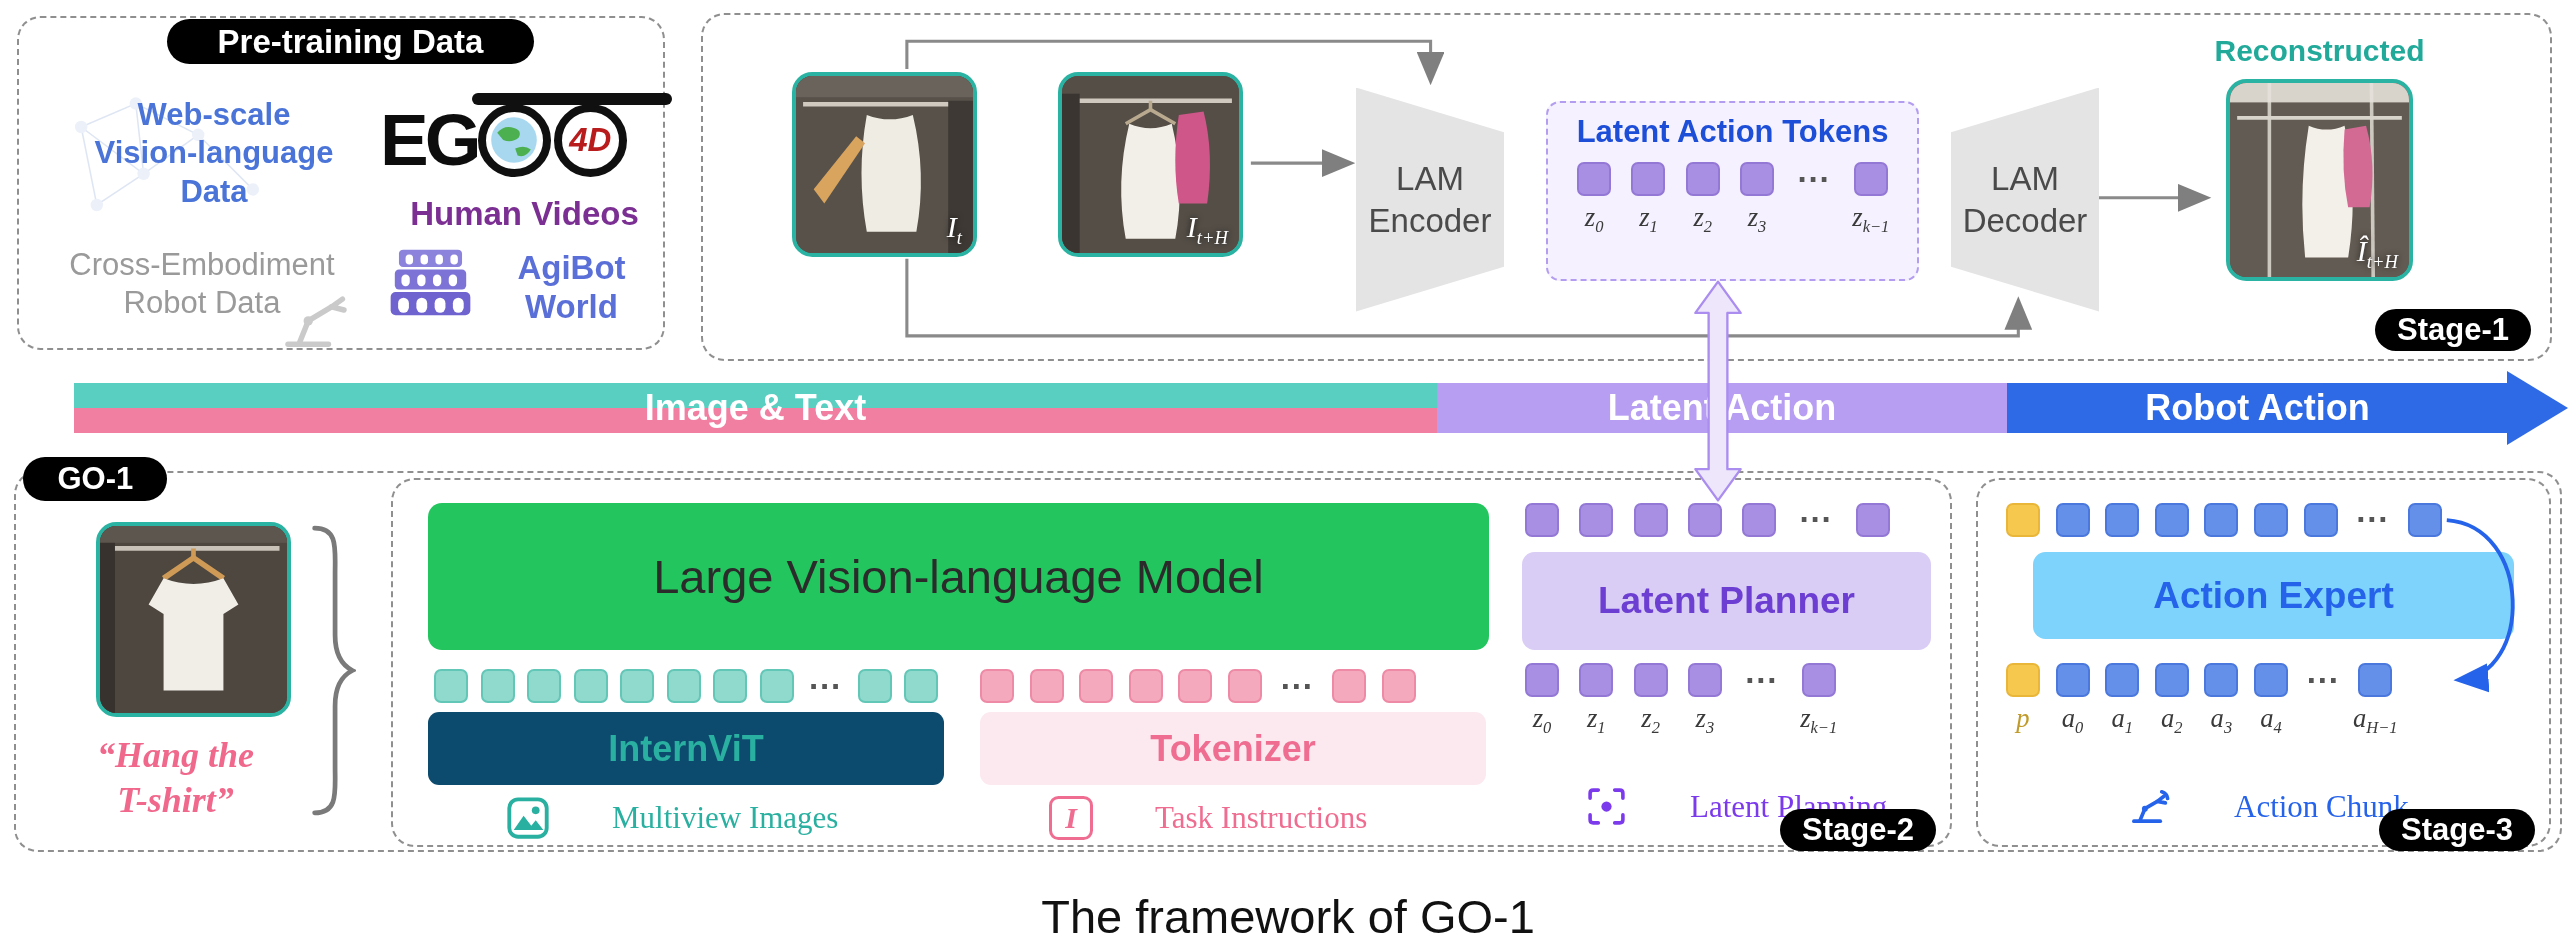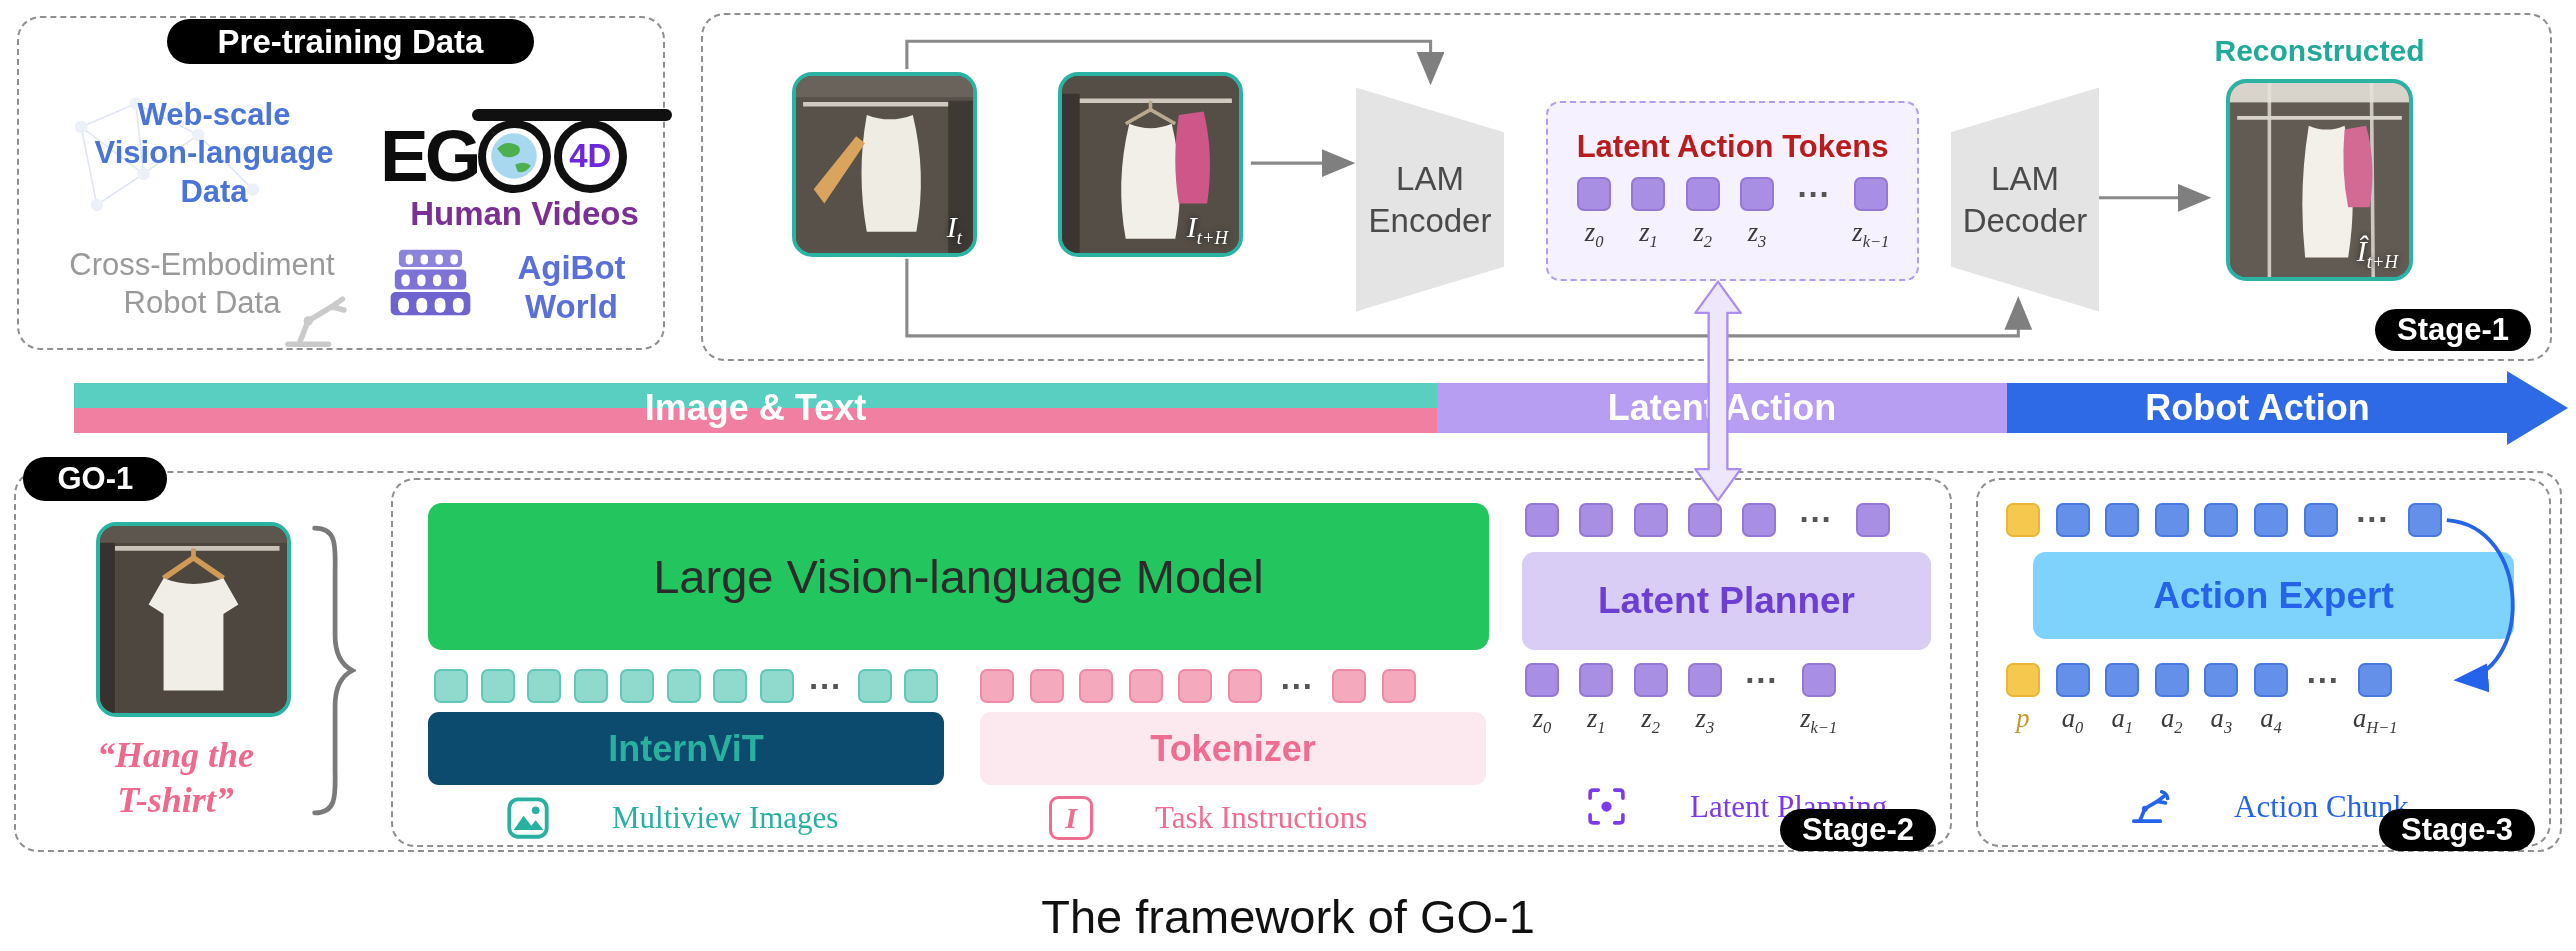--- a/index.html
+++ b/index.html
@@ -37,48 +37,48 @@
           background:#e4e4e4; color:#4a4a4a; font-size:33px; line-height:1.25; }
   .trap-enc { clip-path:polygon(0 0,100% 20%,100% 80%,0 100%); }
   .trap-dec { clip-path:polygon(0 20%,100% 0,100% 100%,0 80%); }
 
   
   .pretrain { left:17px; top:15.6px; width:648px; height:334px; }
   .pretrain-badge { left:148px; top:1.6px; width:367px; height:45px; font-size:33px; }
   .webscale { position:absolute; left:66px; top:78px; width:258px; text-align:center;
               font-size:31px; font-weight:bold; color:#4a74d8; line-height:1.25; z-index:1; }
   .net-deco { position:absolute; left:31px; top:62px; width:312px; height:172px; opacity:.55; z-index:0; }
-  .ego-wrap { position:absolute; left:361px; top:78px; width:289px; height:89px; display:flex; align-items:center;margin-top:16px; }
+  .ego-wrap { position:absolute; left:361px; top:78px; width:289px; height:89px; display:flex; align-items:center; }
   .ego-eg { font-size:73px; font-weight:800; color:#0d0d0d; letter-spacing:-3.9px; line-height:78px; }
   .lens { width:73px; height:73px; border:8.6px solid #101010; border-radius:50%; background:#fff;
           display:flex; align-items:center; justify-content:center; flex:0 0 auto; }
   .lens + .lens { margin-left:3.1px; }
   .lens svg { width:48px; height:48px; }
-  .ego-4d { font-size:33px; font-weight:800; color:#6d28d9; }
+  .ego-4d { font-size:33px; font-weight:800; font-style:italic; color:#b91c1c; }
   .ego-bar { position:absolute; left:92px; top:-3.1px; width:200px; height:12.5px; background:#101010; border-radius:6.2px; }
   .human-videos { position:absolute; left:361px; top:177px; width:289px; text-align:center;
                   font-size:33px; font-weight:bold; color:#7b2f92; }
   .cross-emb { position:absolute; left:27px; top:228px; width:312px; text-align:center;
                font-size:31px; color:#9a9a9a; line-height:1.25; z-index:1; }
   .robot-deco { position:absolute; left:258px; top:264px; width:78px; height:70px; opacity:.8; z-index:0; }
   .colosseum { position:absolute; left:370px; top:228px; width:83px; height:72px; }
   .agibot { position:absolute; left:459px; top:230px; width:187px; text-align:center;
             font-size:33px; font-weight:bold; color:#5a6fd8; line-height:1.2; }
 
   
   .stage1 { left:701px; top:12.5px; width:1851px; height:348px; }
   .s1-conn { position:absolute; inset:0; width:100%; height:100%; pointer-events:none; }
   .s1-photo1 { left:89px; top:57px; width:185px; height:185px; }
   .s1-photo2 { left:355px; top:57px; width:185px; height:185px; }
   .s1-enc { left:653px; top:73px; width:148px; height:224px; }
   .s1-dec { left:1248px; top:73px; width:148px; height:224px; }
   .lat-tokens { position:absolute; left:843px; top:86px; width:373px; height:180px;
                 background:#f5f1ff; border:2.3px dashed #b39df0; border-radius:14px;
                 display:flex; flex-direction:column; align-items:center; }
-  .lat-tokens-title { margin-top:26px; font-size:31px; font-weight:bold; color:#b91c1c; }
+  .lat-tokens-title { margin-top:11px; font-size:31px; font-weight:bold; color:#1d4ed8; }
   .lat-tokens .tokrow { position:static; margin-top:12.5px; gap:20.3px; }
   .recon-label { position:absolute; left:1507px; top:19px; width:219px; text-align:center;
                  font-size:30px; font-weight:bold; color:#21a99a; }
   .s1-photo3 { left:1523px; top:64px; width:187px; height:202px; }
   .s1-badge { right:19px; bottom:7.8px; width:156px; height:42px; }
 
   
   .flowbar { position:absolute; left:74px; top:383px; width:2492px; height:50px; z-index:1; }
   .seg { position:absolute; top:0; height:50px; display:flex; align-items:center; justify-content:center; }
   .seg-label { color:#fff; font-size:36px; font-weight:bold; position:relative; z-index:2; }

